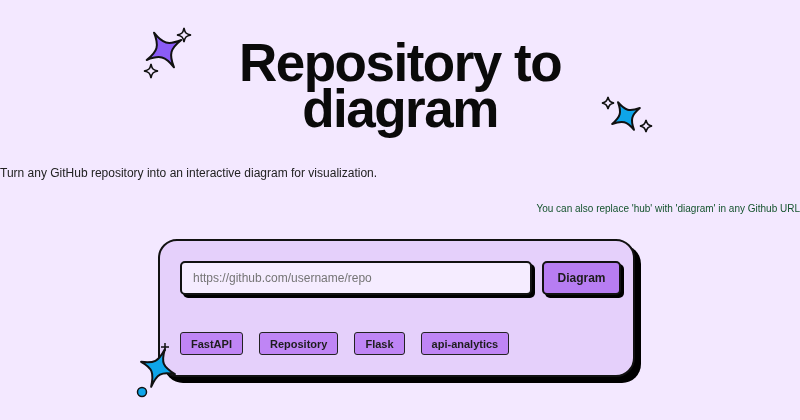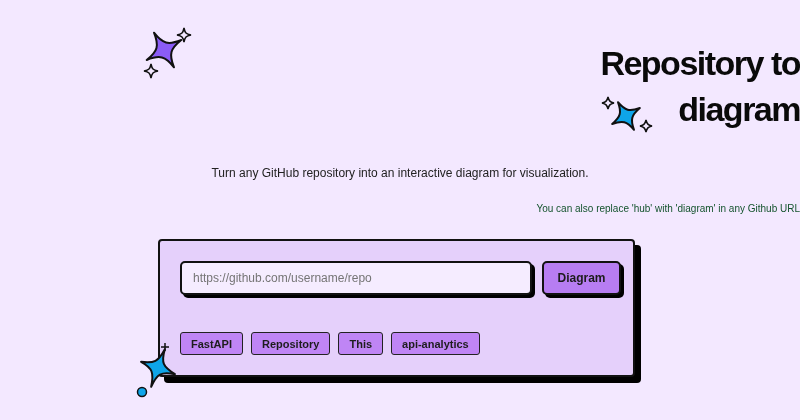--- a/index.html
+++ b/index.html
@@ -5,38 +5,38 @@
   html, body { margin: 0; padding: 0; }
   body {
     width: 800px; height: 420px; overflow: hidden;
     background: #f3e8ff;
     font-family: "Liberation Sans", sans-serif;
     color: #111;
     position: relative;
   }
   .title {
     position: absolute; left: 0; right: 0; top: 40px;
-    text-align: right;
-    font-weight: 700; font-size: 34px; line-height: 46px;
+    text-align: center;
+    font-weight: 700; font-size: 53px; line-height: 46px;
     letter-spacing: -1.5px; color: #0a0a0a;
   }
   .subtitle {
     position: absolute; left: 0; right: 0; top: 164px;
-    text-align: center; font-size: 12px; line-height: 19px; color: #222;
+    text-align: left; font-size: 12px; line-height: 19px; color: #222;
   }
   .subtitle2 {
     position: absolute; left: 0; right: 0; top: 203px;
     text-align: right; font-size: 10px; color: #14532d;
   }
   .card {
     position: absolute; left: 158px; top: 239px; width: 477px; height: 138px;
     box-sizing: border-box;
     background: #e5d0fb;
     border: 2.5px solid #111;
-    border-radius: 4px;
+    border-radius: 19px;
     box-shadow: 6px 6px 0 #000;
   }
   .url-input {
     position: absolute; left: 20px; top: 20px; width: 352px; height: 34px;
     box-sizing: border-box;
     background: #f5ecff;
     border: 2.5px solid #111; border-radius: 5px;
     box-shadow: 3px 3px 0 #000;
     font-size: 12px; color: #333; padding: 0 11px;
     font-family: "Liberation Sans", sans-serif;
@@ -48,21 +48,21 @@
     background: #b77df2;
     border: 2.5px solid #111; border-radius: 5px;
     box-shadow: 3px 3px 0 #000;
     font-size: 12px; font-weight: 700; color: #1b1b1b;
     font-family: "Liberation Sans", sans-serif;
     cursor: pointer;
   }
   .try-label {
     position: absolute; left: 20px; top: 71px; font-size: 10.5px; color: #333;
   }
-  .chips { position: absolute; left: 20px; top: 91px; display: flex; gap: 8px; align-items: flex-end; }
+  .chips { position: absolute; left: 20px; top: 91px; display: flex; gap: 16px; align-items: flex-end; }
   .chip {
     height: 23px; box-sizing: border-box;
     background: #bf85f5;
     border: 1.5px solid #222; border-radius: 3px;
     font-size: 11px; font-weight: 700; color: #1d1d1d;
     padding: 0 10px; display: flex; align-items: center;
     font-family: "Liberation Sans", sans-serif;
     cursor: pointer;
   }
   .spark { position: absolute; }
@@ -91,21 +91,21 @@
   <div>Turn any GitHub repository into an interactive diagram for visualization.</div>
 </div>
 <div class="subtitle2">You can also replace 'hub' with 'diagram' in any Github URL</div>
 
 <div class="card">
   <input class="url-input" type="text" placeholder="https://github.com/username/repo" style="">
   <button class="diagram-btn">Diagram</button>
   <div class="chips">
     <button class="chip">FastAPI</button>
     <button class="chip">Repository</button>
-    <button class="chip">This</button>
+    <button class="chip">Flask</button>
     <button class="chip">api-analytics</button>
   </div>
 </div>
 
 <svg class="spark" style="left:128px;top:340px" width="60" height="60" viewBox="0 0 60 60">
   <path d="M30 8 C31 22 34 25 48 28 C34 30 31 34 30 48 C28 34 25 30 12 28 C25 25 28 22 30 8 Z" transform="rotate(20 30 28)" fill="#0ea5e9" stroke="#111" stroke-width="2" stroke-linejoin="round"></path>
   <circle cx="14" cy="52" r="4.5" fill="#0ea5e9" stroke="#111" stroke-width="1.5"></circle>
   <path d="M37 3 L37 11 M33 7 L41 7" stroke="#111" stroke-width="1.5"></path>
 </svg>
 

